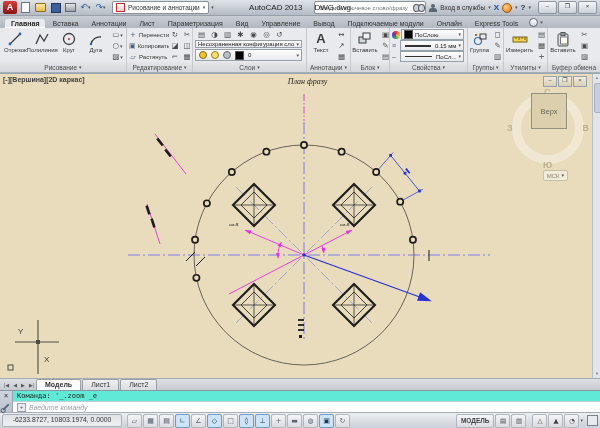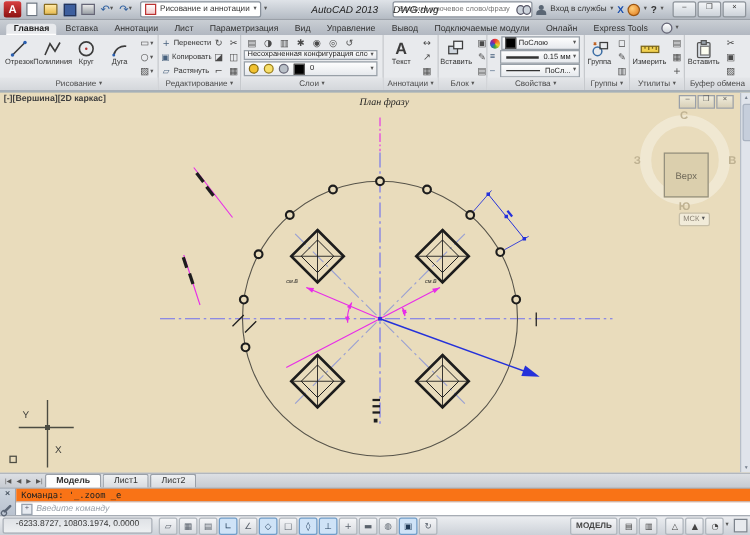--- a/index.html
+++ b/index.html
@@ -11,21 +11,21 @@
   .logo{width:14px;height:13px;background:linear-gradient(#d84040,#8c1212);border-radius:2px;color:#fff;font-weight:bold;font-size:9px;line-height:13px;text-align:center;flex:0 0 auto;}
   .qico{width:13px;height:11px;border-radius:2px;display:flex;align-items:center;justify-content:center;flex:0 0 auto;}
   .ic-sheet{width:7px;height:9px;background:#fdfdfd;border:1px solid #6b7480;}
   .ic-folder{width:9px;height:7px;background:linear-gradient(#ffe9a8,#e8bc4e);border:1px solid #8a6d20;border-radius:1px;}
   .ic-floppy{width:8px;height:8px;background:#3d5f9e;border:1px solid #23355c;}
   .ic-plot{width:9px;height:7px;background:linear-gradient(#e8e8e8,#9aa0a6);border:1px solid #667;}
   .undo{color:#2d5e9e;font-size:9px;line-height:9px;}
   .caret{font-size:5px;color:#555;line-height:5px;}
   .ws{height:11px;background:#fff;border:1px solid #89919b;border-radius:2px;display:flex;align-items:center;gap:3px;padding:0 3px;font-size:6.5px;color:#333;margin-left:3px;}
   .ws-ic{width:7px;height:7px;border:1px solid #b33;background:linear-gradient(#fff,#f3c9c9);}
-  .titlecenter{position:absolute;left:50%;transform:translateX(-50%);top:3px;display:flex;gap:12px;font-size:8px;color:#1c1c1c;font-style:italic;}
+  .titlecenter{position:absolute;left:50%;transform:translateX(-50%);top:3px;display:flex;gap:12px;font-size:8px;color:#1c1c1c;}
   .tbright{margin-left:auto;display:flex;align-items:center;gap:3px;}
   .searchbox{display:flex;align-items:center;height:11px;background:#fff;border:1px solid #8a919b;border-radius:2px;padding:0 2px;}
   .searchbox input{border:none;outline:none;width:92px;font-size:6px;font-family:"Liberation Sans",sans-serif;color:#777;background:transparent;}
   .binoc{width:10px;height:7px;position:relative;}
   .binoc::before,.binoc::after{content:"";position:absolute;top:0;width:5px;height:6px;border:1px solid #556;border-radius:50%;background:#cdd4dc;}
   .binoc::after{left:5px;}
   .person{width:8px;height:8px;position:relative;}
   .person::before{content:"";position:absolute;left:2px;top:0;width:4px;height:4px;border-radius:50%;background:#5a6674;}
   .person::after{content:"";position:absolute;left:0;top:4px;width:8px;height:4px;border-radius:3px 3px 0 0;background:#5a6674;}
   .signin{font-size:6.5px;color:#333;}
@@ -71,39 +71,39 @@
   
   .canvas{position:relative;height:305px;background:#e9dcbc;border-top:1px solid #93a4b5;box-sizing:border-box;overflow:hidden;}
   #dwg{position:absolute;left:0;top:0;}
   .vplabel{position:absolute;left:3px;top:2px;font-size:7px;font-weight:bold;color:#3f3f3f;}
   .dwtitle{position:absolute;left:260px;top:3px;width:95px;text-align:center;font-size:8px;font-style:italic;font-family:"Liberation Serif",serif;color:#1e1e1e;}
   .docbtns{position:absolute;right:13px;top:2px;display:flex;gap:1px;}
   .docbtn{width:12px;height:9px;border:1px solid #9aa0a8;background:linear-gradient(#f0ecdc,#d8d0b8);font-size:6px;line-height:7px;text-align:center;color:#555;}
   .vcube{position:absolute;right:12px;top:14px;width:80px;height:80px;}
   .vring{position:absolute;left:4px;top:4px;width:72px;height:72px;border-radius:50%;border:9px solid rgba(248,244,232,0.5);box-sizing:border-box;}
   .vlet{position:absolute;font-size:9px;font-weight:bold;color:#bfb292;}
-  .vface{position:absolute;left:23px;top:34px;width:34px;height:34px;background:#dbcfad;border:1px solid #95907d;display:flex;align-items:center;justify-content:center;font-size:7.5px;color:#6d6757;}
+  .vface{position:absolute;left:23px;top:5px;width:34px;height:34px;background:#dbcfad;border:1px solid #95907d;display:flex;align-items:center;justify-content:center;font-size:7.5px;color:#6d6757;}
   .wcs{position:absolute;right:32px;top:96px;height:9px;padding:0 3px;background:rgba(242,236,219,0.9);border:1px solid #c7bfa8;border-radius:2px;display:flex;align-items:center;gap:2px;font-size:6px;color:#8a8274;}
   .ucs{position:absolute;left:0;top:0;width:100%;height:100%;pointer-events:none;}
   .vscroll{position:absolute;right:0;top:0;width:8px;height:100%;background:#e0e4eb;border-left:1px solid #b7bec8;box-sizing:border-box;}
   .vthumb{position:absolute;left:1px;top:9px;width:6px;height:28px;background:#c6cedb;border:1px solid #a9b2c0;border-radius:2px;}
   .varr{position:absolute;left:0;width:8px;height:8px;font-size:4px;text-align:center;line-height:8px;color:#76808e;}
   
   .ltabs{height:12px;background:linear-gradient(#dde0e4,#c7cbd1);border-top:1px solid #a6acb4;display:flex;align-items:flex-end;padding-left:2px;box-sizing:border-box;}
   .lnav{font-size:5px;color:#555;padding:0 2px;line-height:10px;}
   .ltab{padding:0 8px;font-size:7px;line-height:10px;border:1px solid #9aa0a8;border-bottom:none;background:linear-gradient(#eef0f2,#d9dce0);color:#333;border-radius:2px 2px 0 0;margin-right:1px;}
   .ltab.active{background:#fdfdfd;font-weight:bold;}
   
   .cmd{height:22px;display:flex;background:#fff;border-top:1px solid #8b95a2;box-sizing:border-box;}
   .cgut{width:13px;background:linear-gradient(#cdd5df,#b9c2cf);border-right:1px solid #9aa3af;display:flex;flex-direction:column;align-items:center;justify-content:space-between;padding:1px 0;box-sizing:border-box;}
   .cx{font-size:7px;font-weight:bold;color:#44505e;line-height:7px;}
   .wrench{width:8px;height:2px;background:#5a6575;border-radius:1px;transform:rotate(-45deg);position:relative;margin-bottom:3px;}
   .wrench::before{content:"";position:absolute;left:-3px;top:-1px;width:3px;height:3px;border:1px solid #5a6575;border-radius:50%;}
   .crows{flex:1;display:flex;flex-direction:column;}
-  .chist{height:10px;background:#f97316;font-family:"DejaVu Sans Mono",monospace;font-size:7px;color:#222;padding-left:4px;line-height:10px;border-bottom:1px solid #c2cad6;}
+  .chist{height:10px;background:#5eead4;font-family:"DejaVu Sans Mono",monospace;font-size:7px;color:#222;padding-left:4px;line-height:10px;border-bottom:1px solid #c2cad6;}
   .cinput{flex:1;display:flex;align-items:center;gap:3px;padding-left:4px;background:#fff;}
   .cplus{width:7px;height:7px;border:1px solid #97a1ad;background:#e7ebf1;color:#556;font-size:6px;line-height:6px;text-align:center;}
   .cprompt{font-size:7px;font-style:italic;color:#9aa2ab;}
   
   .status{height:16px;background:linear-gradient(#eceef1,#ccd1d8);border-top:1px solid #a7adb5;display:flex;align-items:center;gap:1px;padding:0 2px;box-sizing:border-box;}
   .coords{width:118px;height:11px;border:1px solid #aab0b8;border-radius:2px;background:linear-gradient(#dfe2e6,#eef0f2);font-size:6.8px;color:#333;line-height:10px;text-align:center;margin-right:4px;}
   .tgl{width:13px;height:12px;border:1px solid #b0b6bd;border-radius:2px;background:linear-gradient(#f4f5f7,#d8dbe0);display:flex;align-items:center;justify-content:center;font-size:7px;color:#5a626c;font-family:"DejaVu Sans",sans-serif;}
   .tgl.on{background:#cfe3f7;border-color:#6f9cc8;color:#1f3a57;}
   .spacer{flex:1;}
   .stbtn{height:12px;border:1px solid #b0b6bd;border-radius:2px;background:linear-gradient(#f4f5f7,#d8dbe0);display:flex;align-items:center;justify-content:center;font-size:6.5px;font-weight:bold;color:#444;padding:0 4px;}

